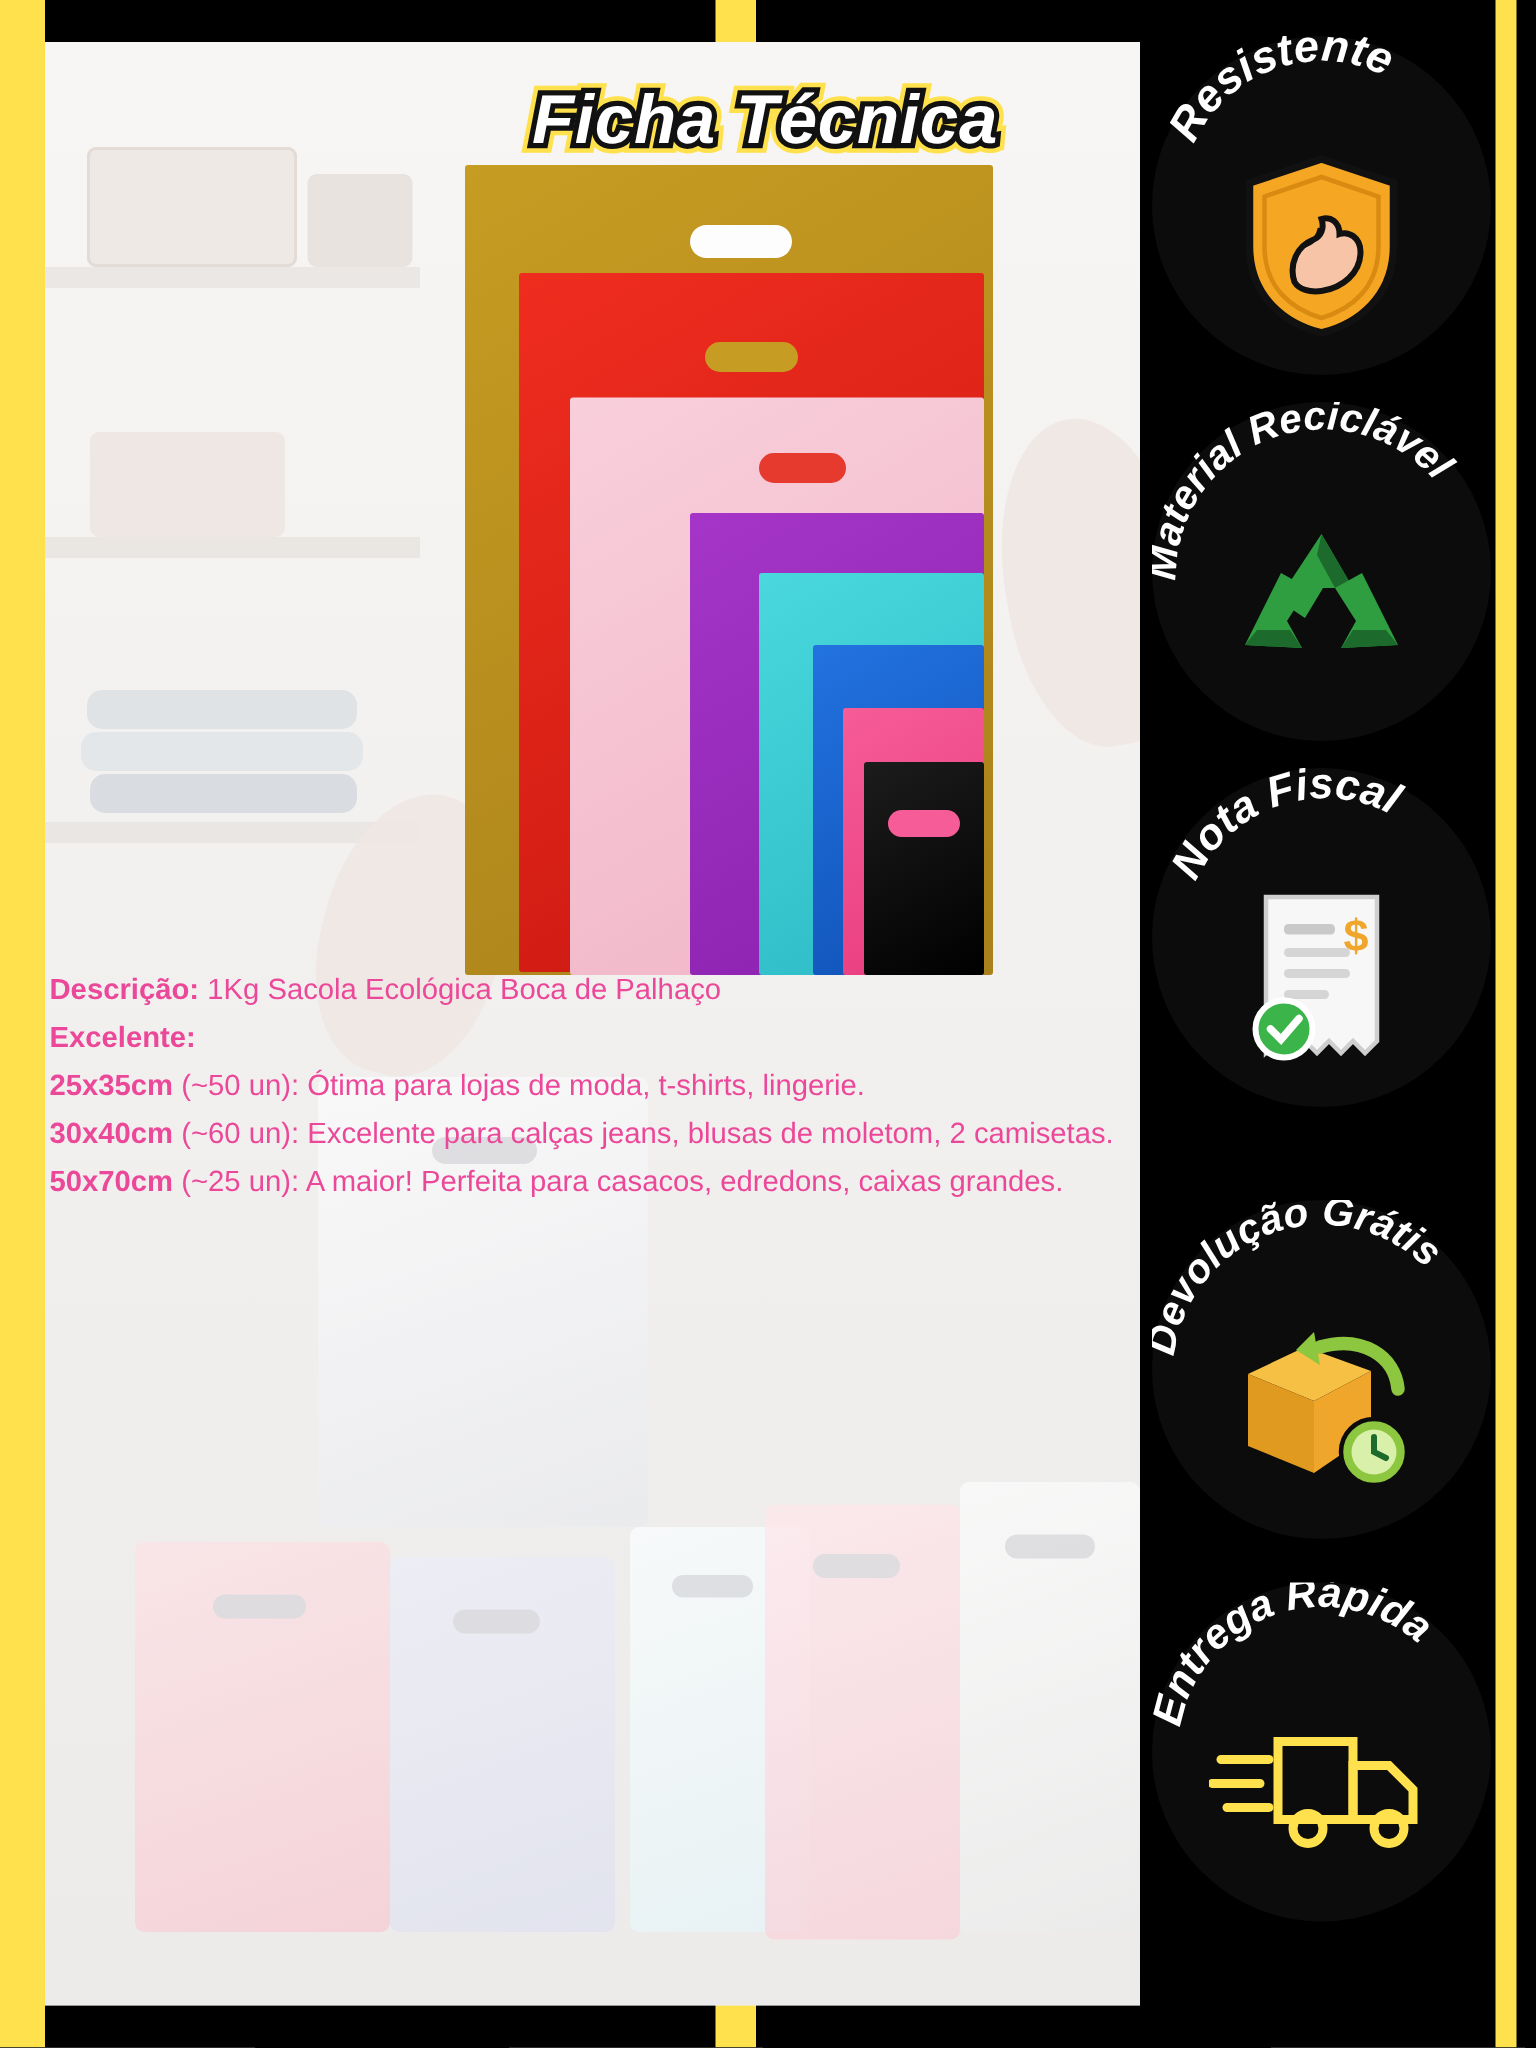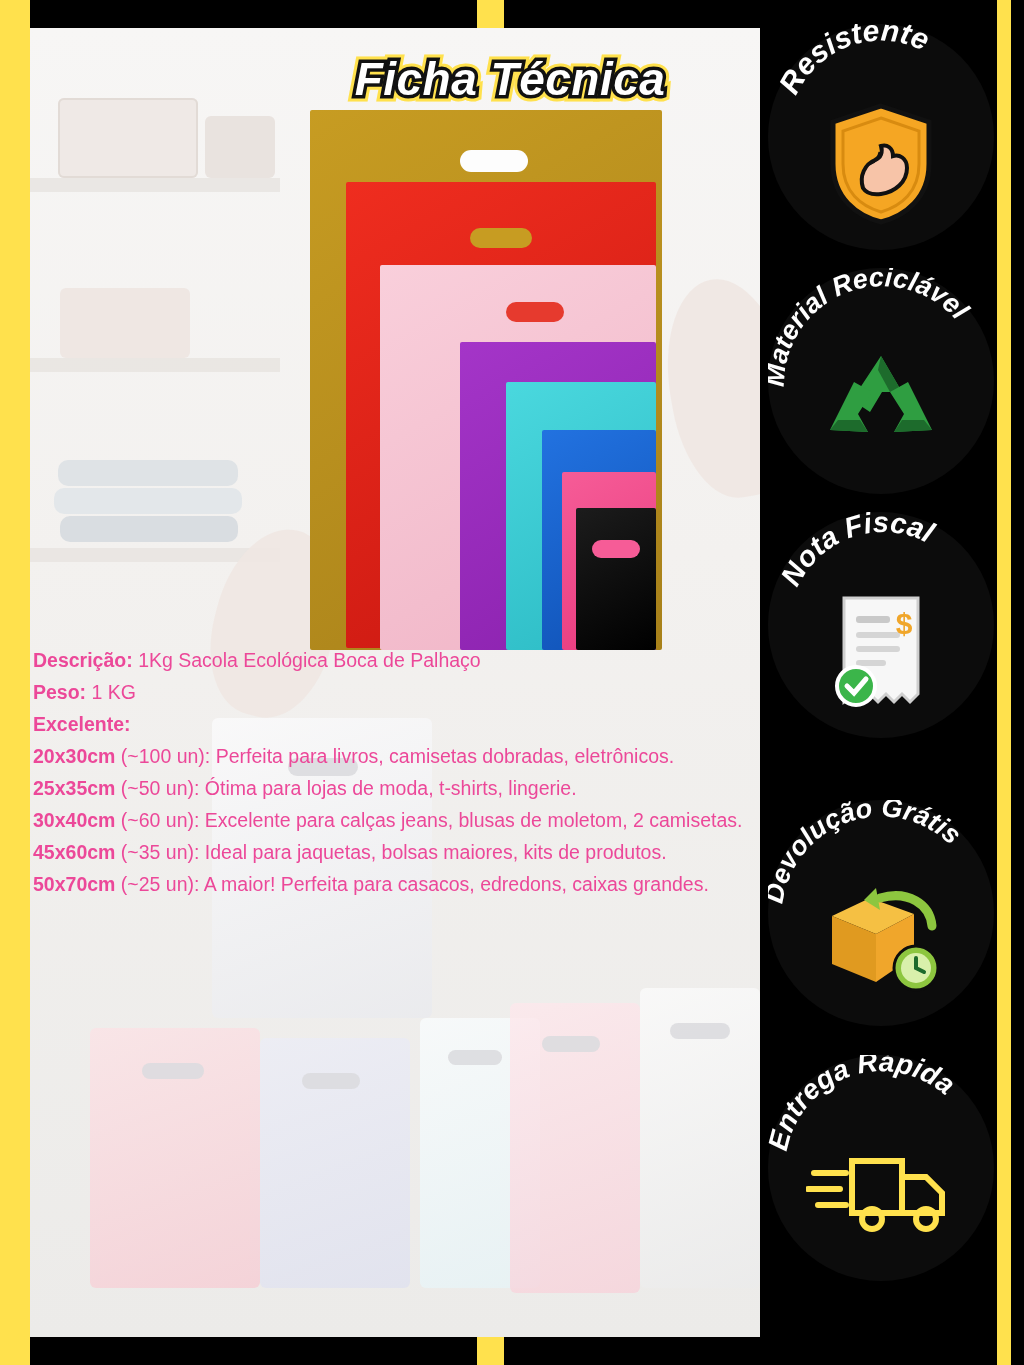--- a/index.html
+++ b/index.html
@@ -248,37 +248,28 @@
 
     <div class="pbag" style="left:266px; top:398px; width:80px; height:142px; background:linear-gradient(150deg,#1c1c1c,#000);"></div>
     <div class="phandle" style="left:282px; top:430px; width:48px; height:18px; background:#f65c97;"></div>
   </div>
 
   <div class="specs">
     <p>
       <b>Descrição:</b><span> 1Kg Sacola Ecológica Boca de Palhaço</span>
     </p>
     <p>
-      <b>Peso:</b><span>  1 KG</span>
-    </p>
-    <p>
       <b>Excelente:</b>
     </p>
 
     <p>
-      <b>20x30cm</b><span> (~100 un): Perfeita para livros, camisetas dobradas, eletrônicos.</span>
-    </p>
-    <p>
       <b>25x35cm</b><span> (~50 un): Ótima para lojas de moda, t-shirts, lingerie.</span>
     </p>
     <p>
       <b>30x40cm</b><span> (~60 un): Excelente para calças jeans, blusas de moletom, 2 camisetas.</span>
-    </p>
-    <p>
-      <b>45x60cm</b><span> (~35 un): Ideal para jaquetas, bolsas maiores, kits de produtos.</span>
     </p>
     <p>
       <b>50x70cm</b><span> (~25 un): A maior! Perfeita para casacos, edredons, caixas grandes.</span>
     </p>
 
   </div>
 
   <div class="badge b-resistente">
     <svg class="curve-text" width="226" height="226" viewBox="0 0 226 226">
       <defs>

